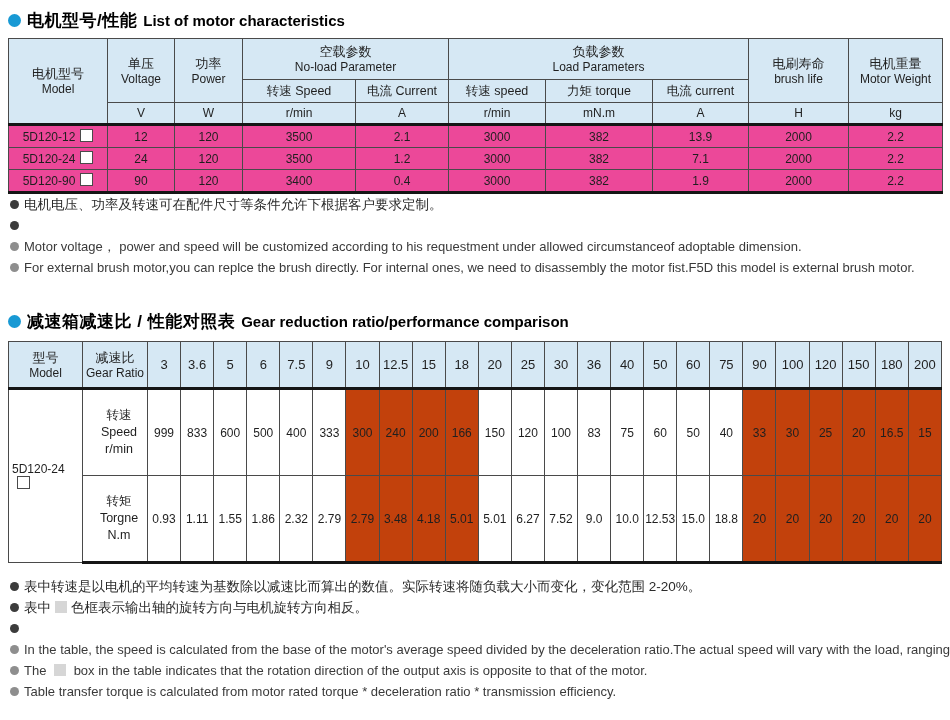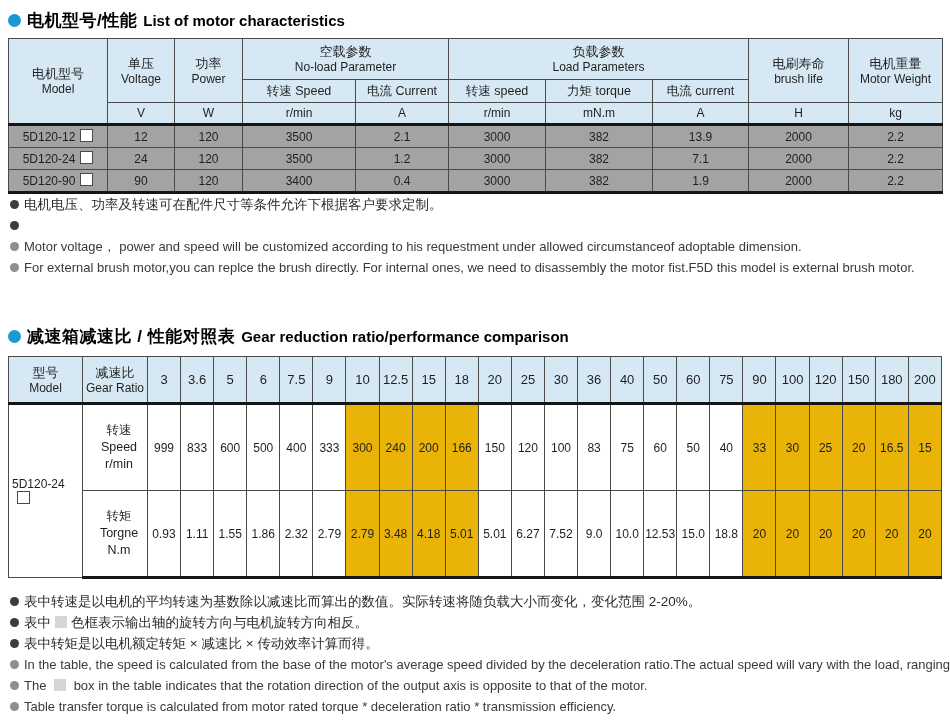--- a/index.html
+++ b/index.html
@@ -17,48 +17,48 @@
   table { border-collapse:collapse; table-layout:fixed; width:934px; }
   td { border:1px solid #4a4a4a; text-align:center; padding:0; color:#1f1f1f; font-size:12px; overflow:hidden; }
   .hd { background:#d6e8f4; }
   .hd .zh { font-size:13px; line-height:16px; }
   .hd .en { font-size:12px; line-height:14px; }
 
   .t1 thead tr.r1 td { height:40px; }
   .t1 thead tr.r2 td { height:22px; font-size:12.5px; }
   .t1 thead tr.units td { height:20px; border-bottom:3px solid #151515; }
   .t1 td.span-all { border-bottom:3px solid #151515; }
-  .t1 tbody tr td { height:21px; background:#a3a3a3; }
+  .t1 tbody tr td { height:21px; background:#ec4899; }
   .t1 tbody tr:last-child td { border-bottom:3px solid #151515; }
   .mcell1 { text-align:center; }
 
   .t2 { margin-top:8px; }
   .t2 thead td { height:45px; border-bottom:3px solid #151515; font-size:13px; }
   .t2 tbody td { background:#fff; }
   .t2 tbody tr { height:87px; }
   .t2 tbody tr:last-child td { border-bottom:3px solid #151515; }
-  .t2 td.shaded { background:#eab308; }
+  .t2 td.shaded { background:#c2410c; }
   .t2 td.lbl { text-align:center; padding-left:8px; font-size:12.5px; line-height:17px; }
   .t2 td.mcell2 { text-align:left; padding-left:3px; font-size:12px; }
 
   .open-box { display:inline-block; width:11px; height:11px; border:1.5px solid #4a4a4a;
               margin-left:5px; vertical-align:-1px; background:#fff; }
 
   
   .notes { margin-left:2px; }
   .note { line-height:21px; white-space:nowrap; }
   .note .b { display:inline-block; width:9px; height:9px; border-radius:50%; margin-right:5px; }
   .note.zh { font-size:13.5px; color:#2b2b2b; }
   .note.en { font-size:13px; color:#3a3a3a; }
   .note.zh .b { background:#3c3c3c; }
   .note.en .b { background:#8e8e8e; }
   .gray-box { display:inline-block; width:12px; height:12px; background:#d6d6d6; margin:0 4px; vertical-align:-1px; }
 
   #notes1 { margin-top:0; }
-  .sec-title.second { margin-top:46px;align-items:center; }
+  .sec-title.second { margin-top:31px;align-items:center; }
   #notes2 { margin-top:12px; }
 </style>
 </head>
 <body>
 
 <div class="page">
 
   <div class="sec-title">
     <span class="bullet-blue"></span>
     <span class="t-zh">电机型号/性能</span>
@@ -309,19 +309,19 @@
           <td class="shaded">20</td>
           <td class="shaded">20</td>
           <td class="shaded">20</td>
         </tr>
       </tbody>
   </table>
 
   <div class="notes" id="notes2">
       <div class="note zh"><span class="b"></span><span>表中转速是以电机的平均转速为基数除以减速比而算出的数值。实际转速将随负载大小而变化，变化范围 2-20%。</span></div>
       <div class="note zh"><span class="b"></span><span>表中</span><span class="gray-box"></span><span>色框表示输出轴的旋转方向与电机旋转方向相反。</span></div>
-      <div class="note zh"><span class="b"></span><span>表中转矩是以电机额定转矩 × 减速比 × 传动效率计算而得。</span></div>
+      <div class="note zh"><span class="b"></span></div>
       <div class="note en"><span class="b"></span><span>In the table, the speed is calculated from the base of the motor's average speed  divided by the deceleration ratio.The actual speed will vary with the load, ranging from 2% to 20%.</span></div>
       <div class="note en"><span class="b"></span><span>The </span><span class="gray-box"></span><span> box in the table indicates that the rotation direction of the output axis is opposite to that of the motor.</span></div>
       <div class="note en"><span class="b"></span><span>Table transfer torque is calculated from motor rated torque * deceleration ratio * transmission efficiency.</span></div>
     </div>
 
 </div>
 
 </body></html>

